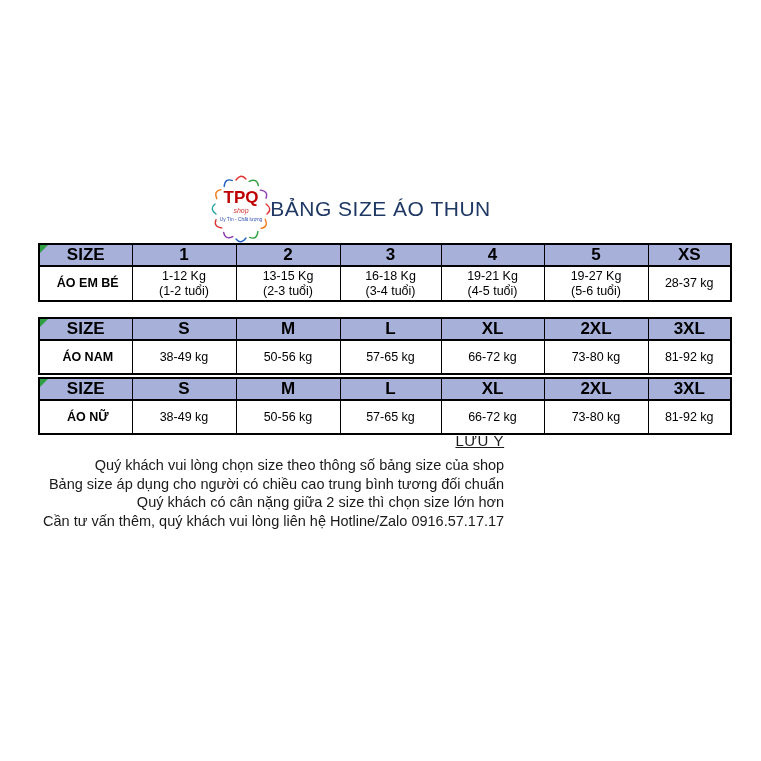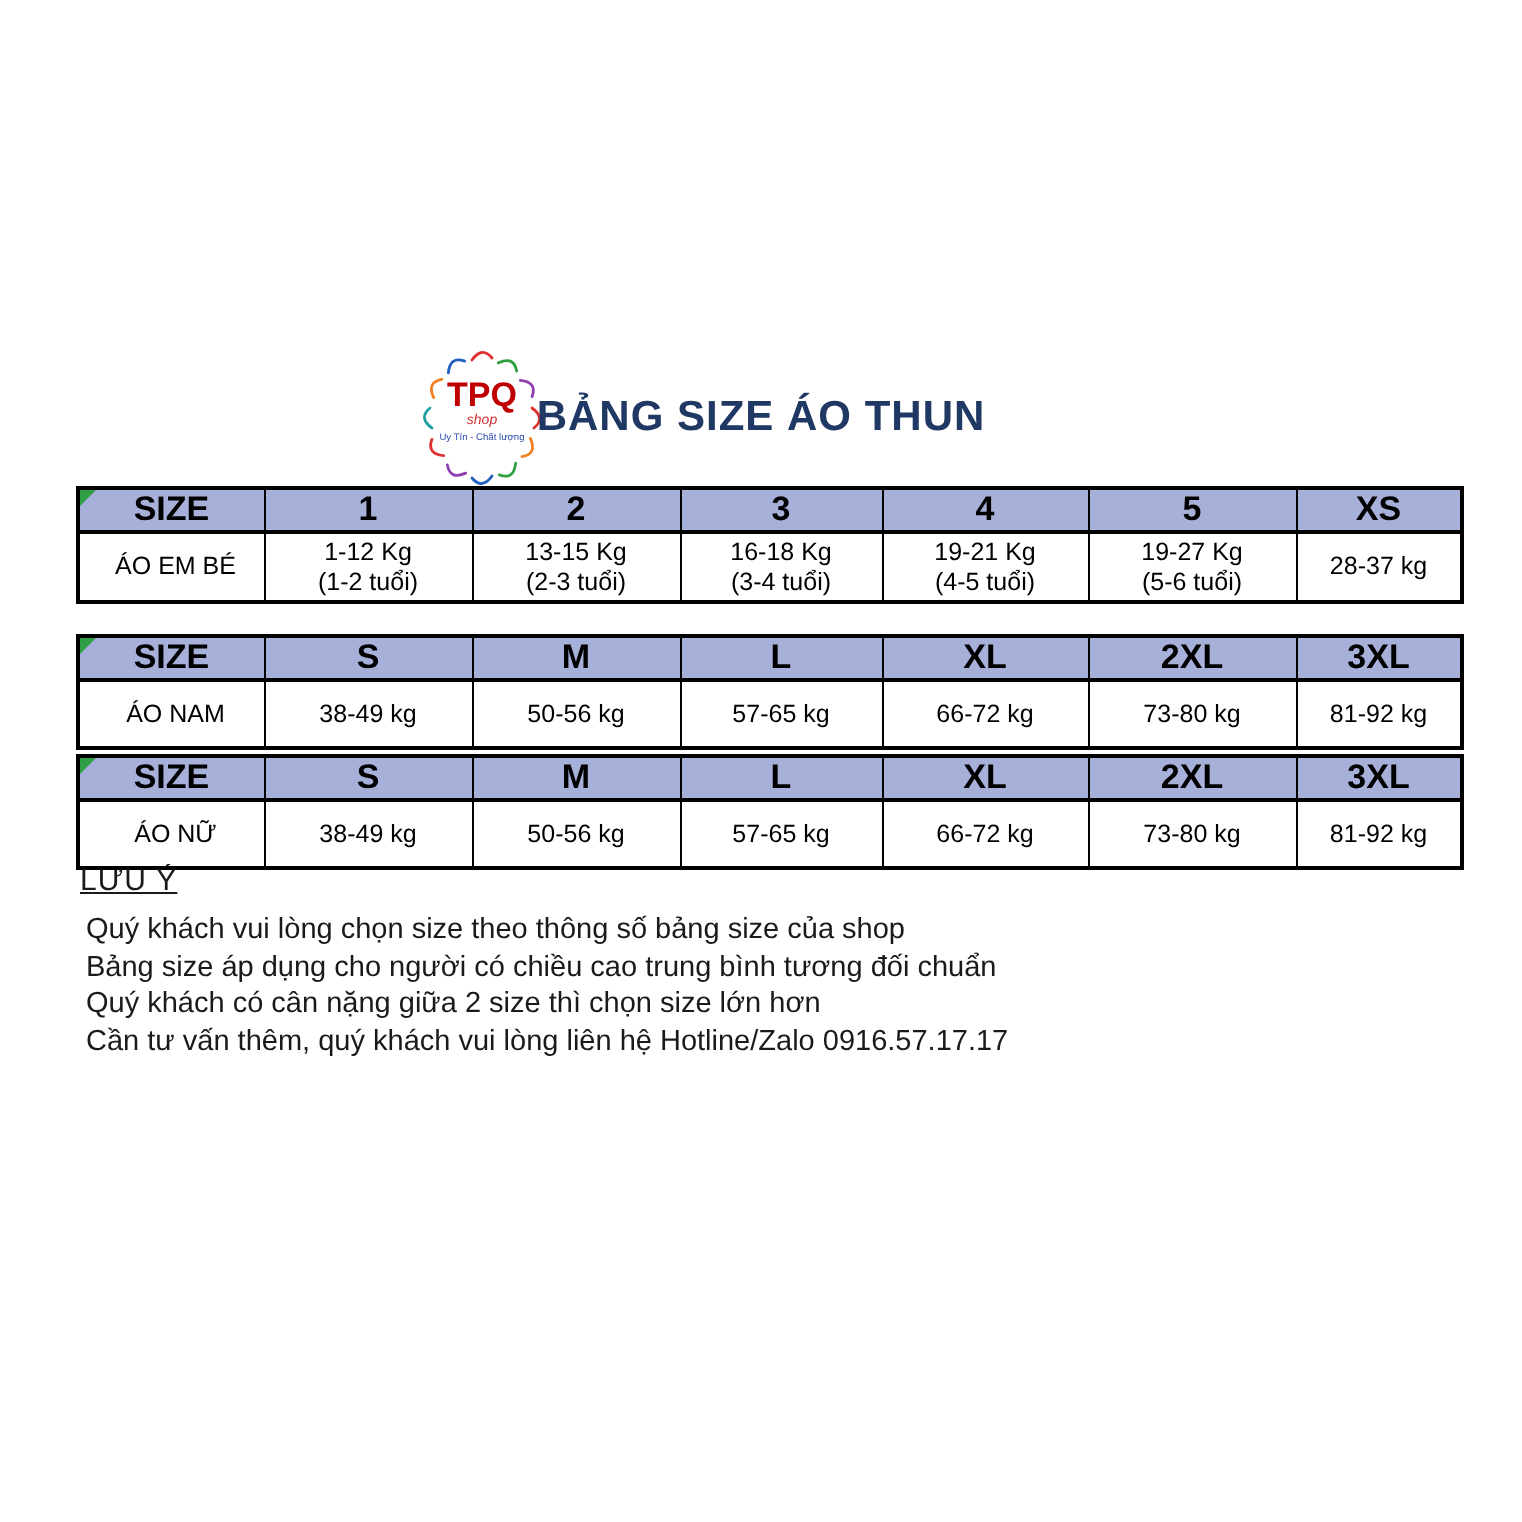--- a/index.html
+++ b/index.html
@@ -9,46 +9,46 @@
   }
   
   .logo{position:absolute;left:210px;top:174px;width:62px;height:70px;text-align:center;}
   .logo svg{position:absolute;left:0;top:0;}
   .logo-textblock{position:relative;padding-top:15px;line-height:1;}
   .logo-name{font-weight:bold;font-size:17px;color:#c00000;display:block;}
   .logo-sub{font-size:7px;color:#d23030;font-style:italic;display:block;margin-top:1px;}
   .logo-tag{font-size:6px;color:#2b4bb0;display:block;margin-top:2px;transform:scale(.8);white-space:nowrap;}
   .page-title{
     position:absolute;left:0;top:197px;width:100%;text-align:center;
-    font-size:21px;font-weight:bold;color:#1f3864;letter-spacing:.5px;
+    font-size:21px;font-weight:normal;color:#1f3864;letter-spacing:.5px;
   }
   
   .size-table{
     position:absolute;left:38px;width:692px;border-collapse:collapse;
     table-layout:fixed;border:2px solid #000;background:#fff;
   }
   .size-table th,.size-table td{
     border:1px solid #000;text-align:center;vertical-align:middle;padding:0;overflow:hidden;margin-top:40px;
   }
   .size-table th{
     background:#a7b0d9;font-size:17px;font-weight:bold;border-bottom:2px solid #000;
   }
   .c0{width:93px}.c1{width:104px}.c2{width:104px}.c3{width:101px}.c4{width:103px}.c5{width:104px}.c6{width:83px}
   .t1{top:243px}.t2{top:317px}.t3{top:377px}
   .t1 .hrow{height:22px}.t2 .hrow,.t3 .hrow{height:22px}
   .t1 .drow{height:35px}.t2 .drow,.t3 .drow{height:34px}
   .drow td{font-size:12.5px;line-height:15px;}
-  .rowlabel{text-align:center;font-weight:normal;font-size:17px;padding-left:4px !important;line-height:1 !important;}
+  .rowlabel{text-align:center;font-weight:bold;font-size:17px;padding-left:4px !important;line-height:1 !important;}
   .size-th{position:relative;}
   .tri{
     position:absolute;top:0;left:0;width:0;height:0;
     border-top:8px solid #2f9e44;border-right:8px solid transparent;
   }
   
-  .notes{position:absolute;left:40px;top:432px;color:#1a1a1a;}
+  .notes{position:absolute;left:40px;top:432px;color:#1a1a1a;text-align:right;}
   .notes-heading{font-size:15px;text-decoration:underline;letter-spacing:.5px;margin:0 0 7px 0;font-weight:normal;}
   .note-line{font-size:14.5px;line-height:18.5px;padding-left:3px;white-space:nowrap;}
 </style>
 </head>
 <body>
 
 <div class="page">
 
   <div class="logo">
     <svg width="62" height="70" viewBox="0 0 62 70">

